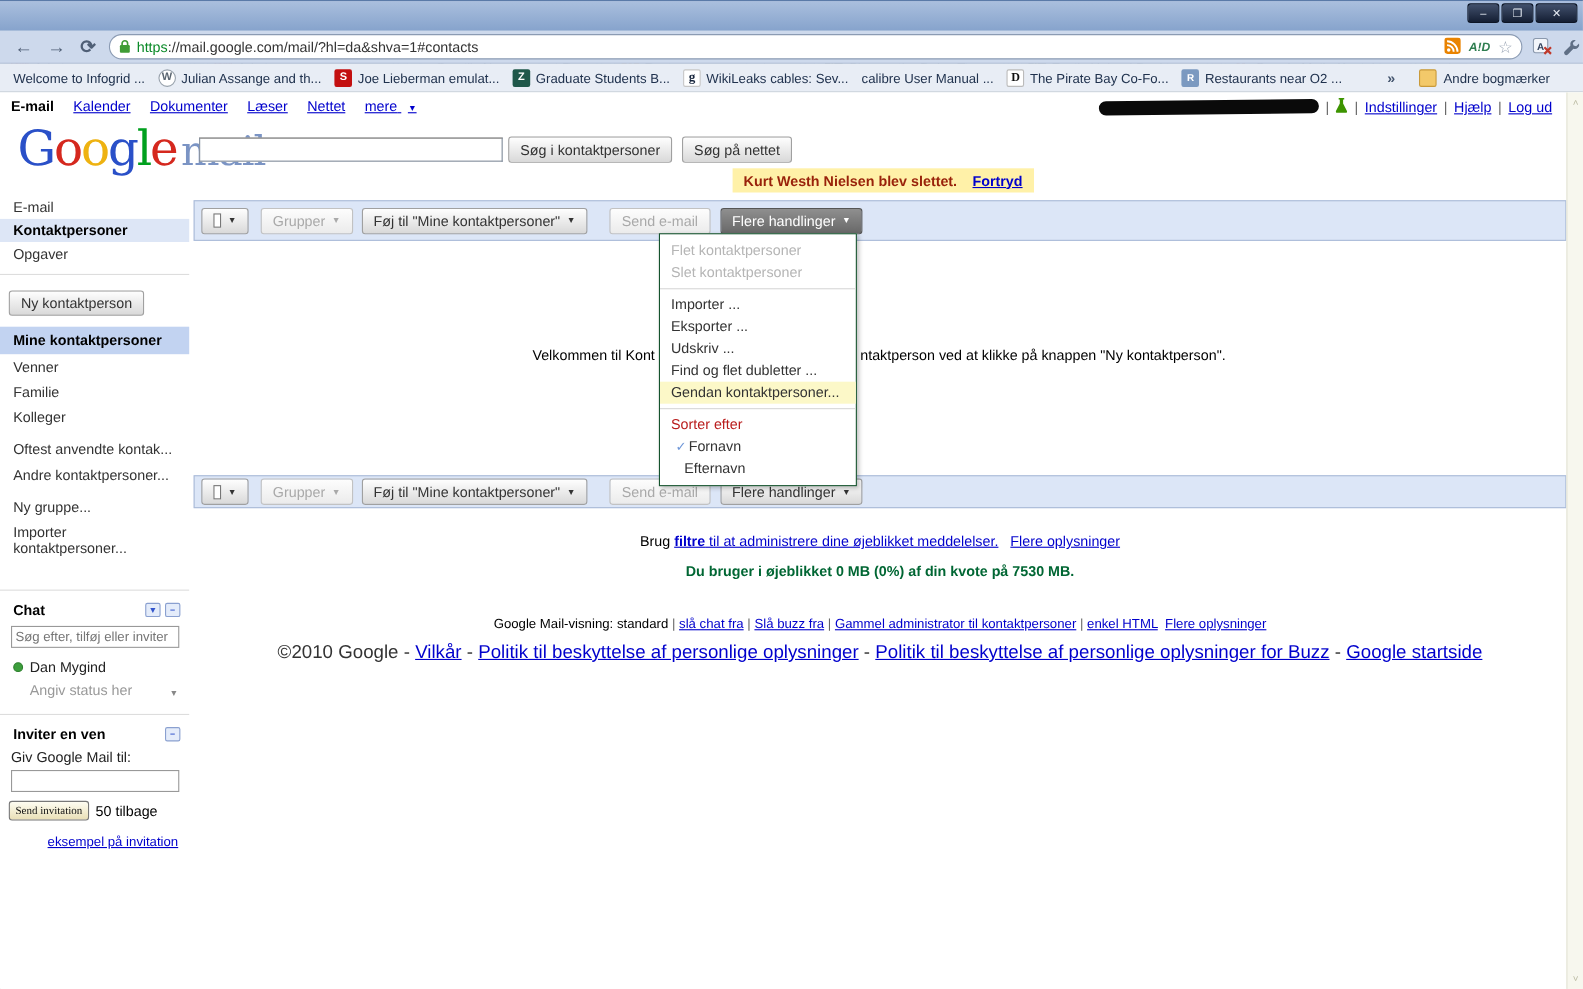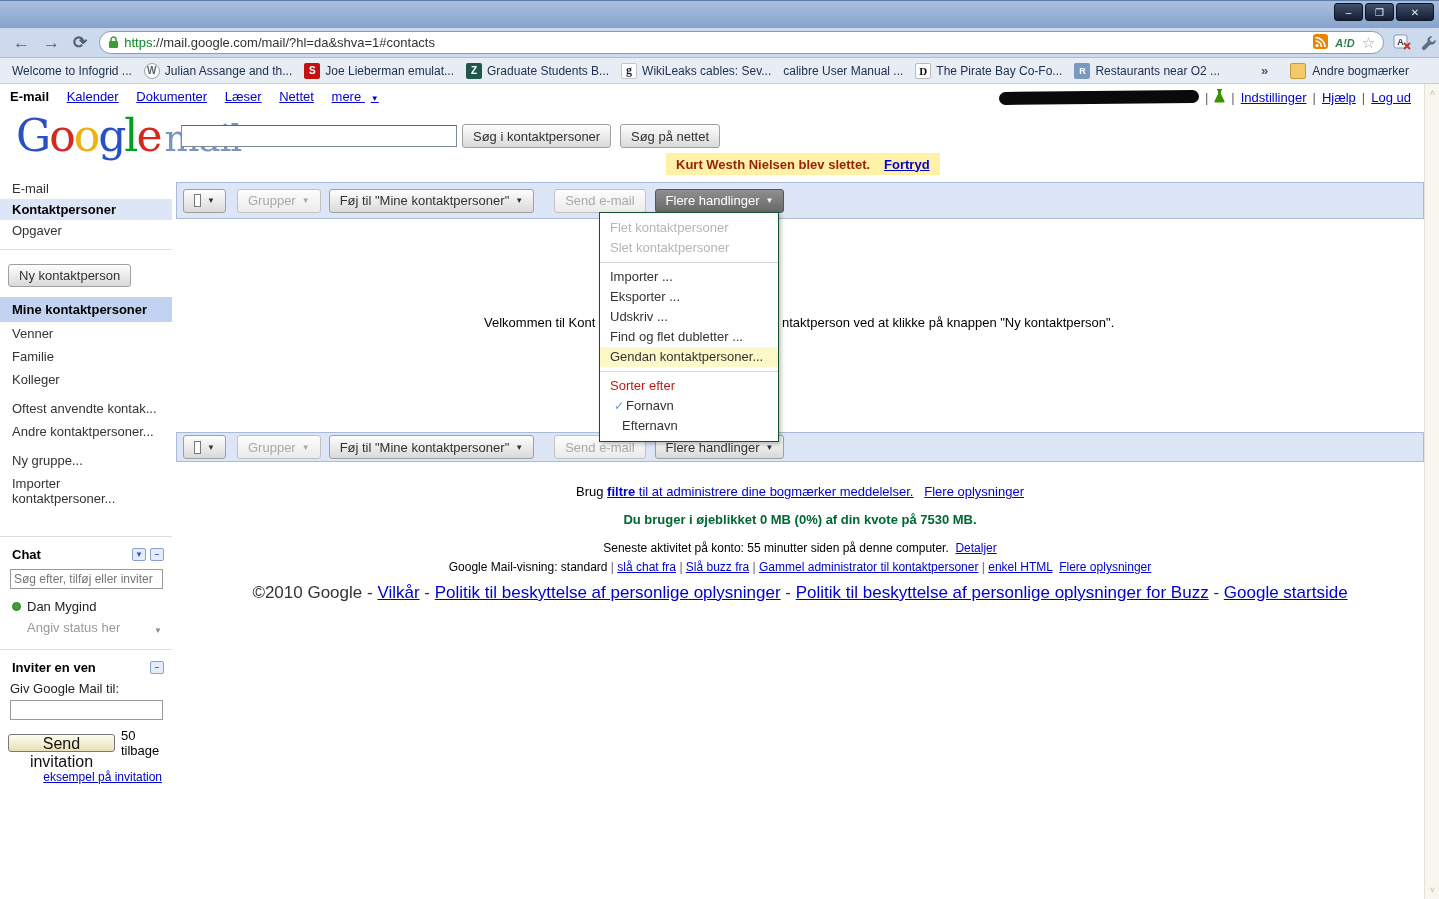--- a/index.html
+++ b/index.html
@@ -102,22 +102,22 @@
   .mini-btn { width:14px; height:13px; border:1px solid #8aa0d0; background:#e4ecfa; color:#3355cc;
     font-size:8px; line-height:11px; text-align:center; margin-left:4px; border-radius:2px; }
   .chat-search { margin:5px 0 10px 10px; width:153px; height:20px; border:1px solid #999; font-size:12px; padding:0 3px; color:#444; }
   .buddy { display:flex; align-items:center; gap:6px; padding-left:12px; font-size:13px; color:#222; }
   .dot { width:9px; height:9px; border-radius:50%; background:#3c9e3c; border:1px solid #2c7e2c; }
   .status { display:flex; align-items:flex-end; padding:6px 10px 0 27px; color:#999; font-size:13px; }
   .status .sc { margin-left:auto; color:#888; font-size:8px; }
   .invite-label { padding:4px 0 4px 10px; font-size:13px; color:#222; }
   .invite-input { margin-left:10px; width:153px; height:20px; border:1px solid #999; }
   .send-row { display:flex; align-items:center; gap:6px; margin:8px 0 0 8px; font-size:13px; }
-  .send-btn { height:18px; font-size:16px; padding:0 5px; border:1px solid #777;
-    background:linear-gradient(#fefdf2,#e9dfb6); border-radius:3px; color:#111; }
+  .send-btn { height:18px; font-size:10px; padding:0 5px; border:1px solid #777;
+    background:linear-gradient(#fefdf2,#e9dfb6); border-radius:3px; color:#111;font-family:Liberation Serif, serif; }
   .example { text-align:right; padding:12px 10px 0 0; font-size:12px; }
 
   
   .toolbar { position:absolute; left:176px; right:15px; background:#dce6f7; border:1px solid #aabbd8;
     display:flex; align-items:center; }
   .toolbar.top { top:98px; height:37px; }
   .toolbar.bottom { top:348px; height:30px; }
   .sel-btn { margin-left:6px; width:43px; }
   .chkbox { width:13px; height:13px; background:#fff; border:1px solid #777; }
   .welcome { position:absolute; top:231px; font-size:13px; color:#000; white-space:nowrap; }
@@ -417,28 +417,24 @@
       <div class="mi">Find og flet dubletter ...</div>
       <div class="mi highlight">Gendan kontaktpersoner...</div>
       <div class="msep"></div>
       <div class="mi header">Sorter efter</div>
       <div class="mi indent"><span class="chk">✓</span><span>Fornavn</span></div>
       <div class="mi indent">Efternavn</div>
     </div>
 
     <div class="foot f1">
       <span>Brug</span>
-      <span class="link"><b>filtre</b><span> til at administrere dine bogmærker meddelelser.</span></span>
+      <span class="link"><b>filtre</b><span> til at administrere dine øjeblikket meddelelser.</span></span>
       &nbsp;&nbsp;<span class="link">Flere oplysninger</span>
     </div>
     <div class="foot f2">Du bruger i øjeblikket 0 MB (0%) af din kvote på 7530 MB.</div>
-    <div class="foot f3">
-      <span>Seneste aktivitet på konto: 55 minutter siden på denne computer.</span>
-      &nbsp;<span class="link">Detaljer</span>
-    </div>
     <div class="foot f4">
       <span>Google Mail-visning: standard</span>
       <span class="pipe">|</span>
       <span class="link">slå chat fra</span>
       <span class="pipe">|</span>
       <span class="link">Slå buzz fra</span>
       <span class="pipe">|</span>
       <span class="link">Gammel administrator til kontaktpersoner</span>
       <span class="pipe">|</span>
       <span class="link">enkel HTML</span>

